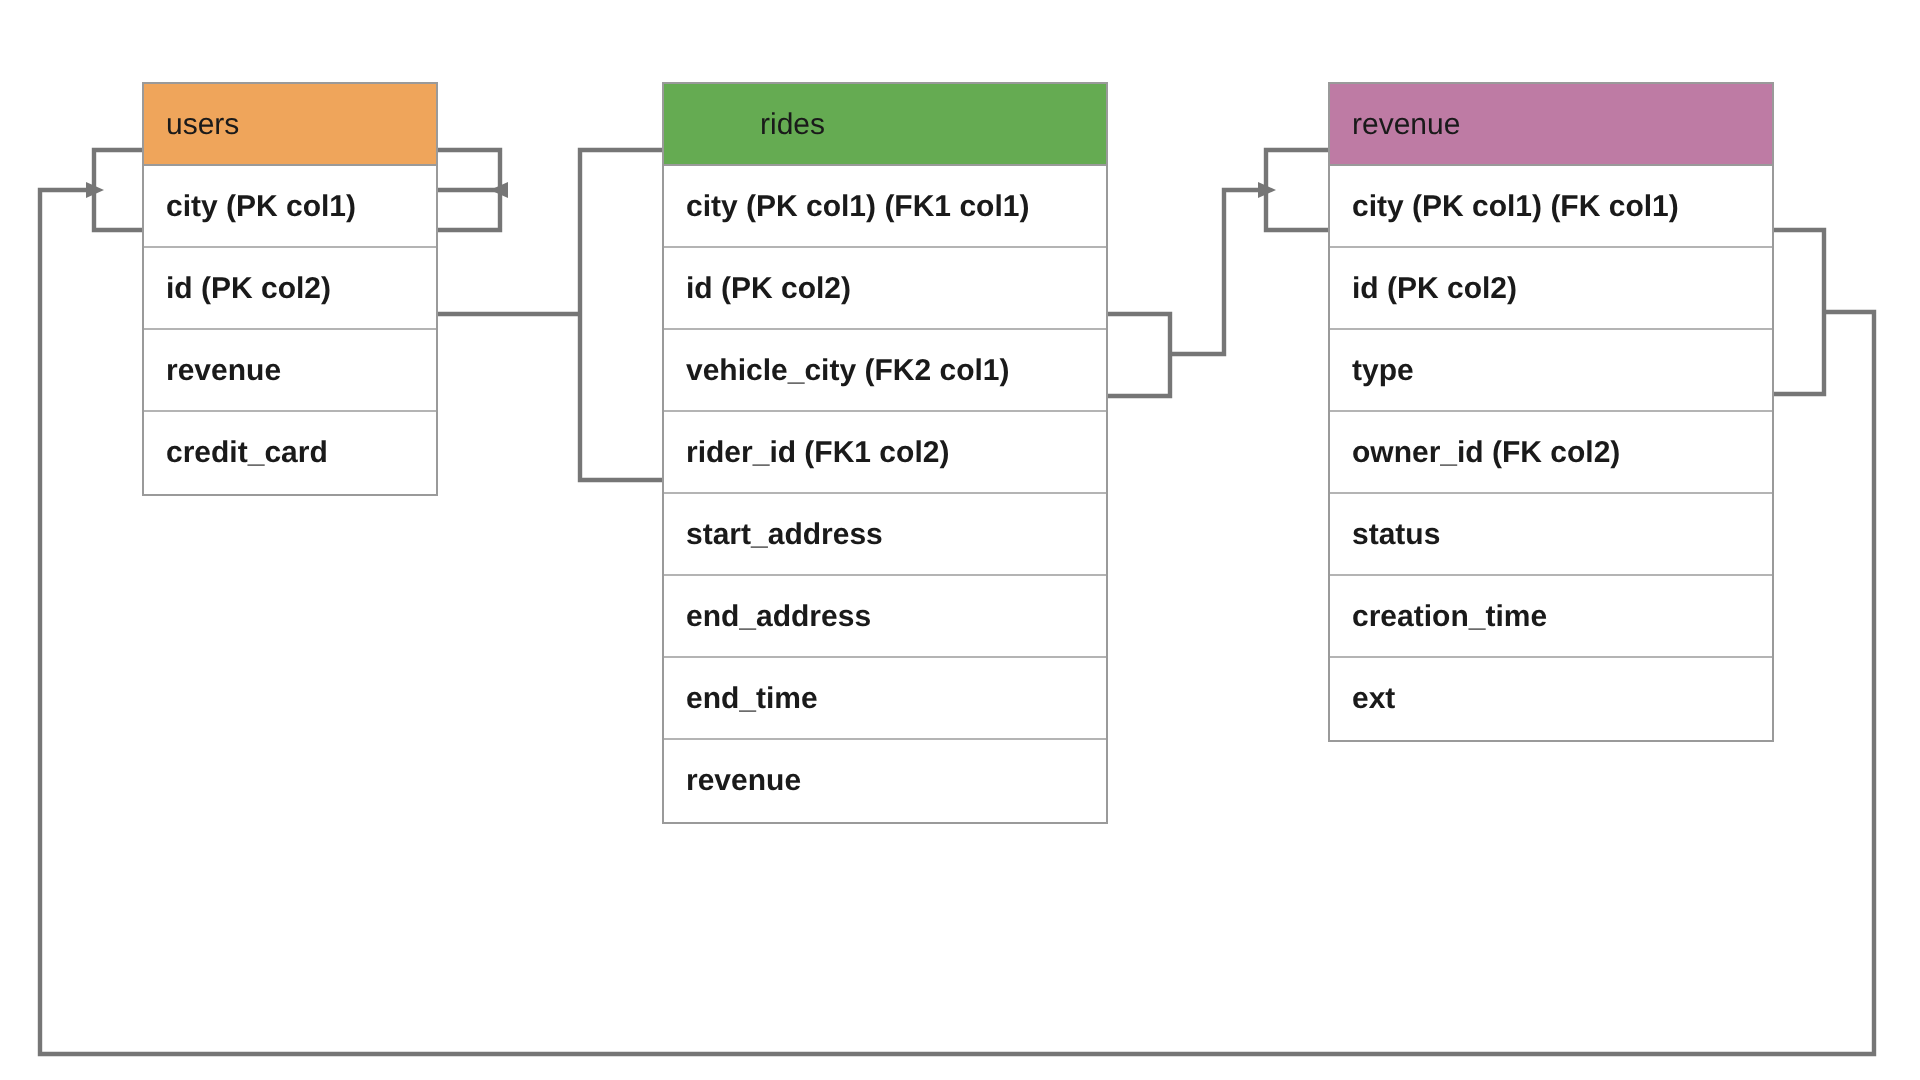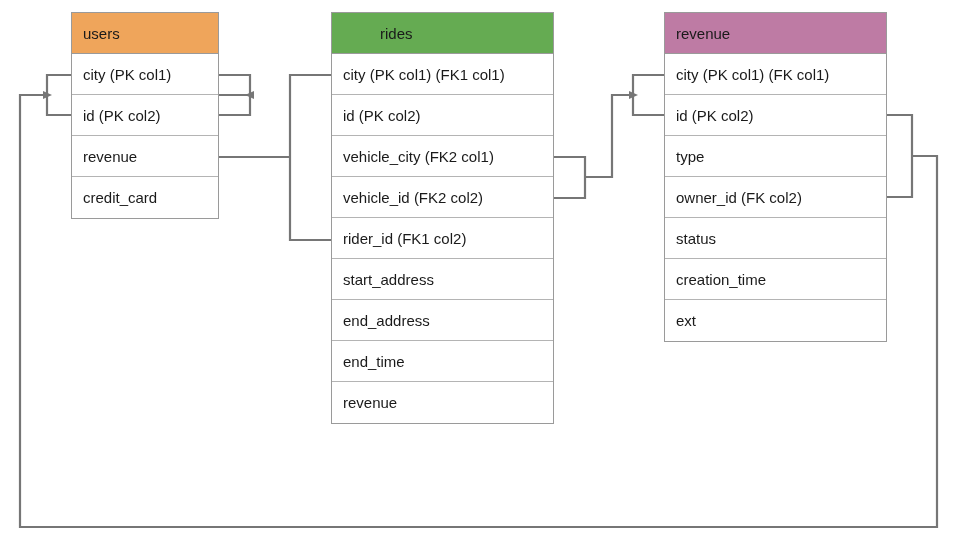--- a/index.html
+++ b/index.html
@@ -23,20 +23,21 @@
     width: 960px;
     height: 540px;
     pointer-events: none;
   }
   .entity {
     position: absolute;
     border: 1px solid #9a9a9a;
     box-sizing: border-box;
     background: #ffffff;
     z-index: 2;
+    margin-top: 29px;
   }
   .entity-header {
     height: 41px;
     line-height: 41px;
     padding: 0 11px;
     font-size: 15px;
     color: #1a1a1a;
     box-sizing: border-box;
     border-bottom: 1px solid #9a9a9a;
     white-space: nowrap;
@@ -46,20 +47,21 @@
     height: 41px;
     line-height: 41px;
     padding: 0 11px;
     font-size: 15px;
     color: #1a1a1a;
     box-sizing: border-box;
     border-bottom: 1px solid #b4b4b4;
     background: #ffffff;
     white-space: nowrap;
     overflow: hidden;
+    font-weight: bold;
   }
   .entity-field.last {
     border-bottom: none;
   }
 </style>
 </head>
 <body>
 
 <div id="canvas">
 
@@ -114,21 +116,20 @@
     <div class="entity-field">id (PK col2)</div>
     <div class="entity-field">revenue</div>
     <div class="entity-field last">credit_card</div>
   </div>
 
   <div class="entity" style="left:331px; top:12px; width:223px;">
     <div class="entity-header" style="background:#65AB52;padding-left:48px;">rides</div>
     <div class="entity-field">city (PK col1) (FK1 col1)</div>
     <div class="entity-field">id (PK col2)</div>
     <div class="entity-field">vehicle_city (FK2 col1)</div>
-    <div class="entity-field">vehicle_id (FK2 col2)</div>
     <div class="entity-field">rider_id (FK1 col2)</div>
     <div class="entity-field">start_address</div>
     <div class="entity-field">end_address</div>
     <div class="entity-field">end_time</div>
     <div class="entity-field last">revenue</div>
   </div>
 
   <div class="entity" style="left:664px; top:12px; width:223px;">
     <div class="entity-header" style="background:#BE7BA4;">revenue</div>
     <div class="entity-field">city (PK col1) (FK col1)</div>

